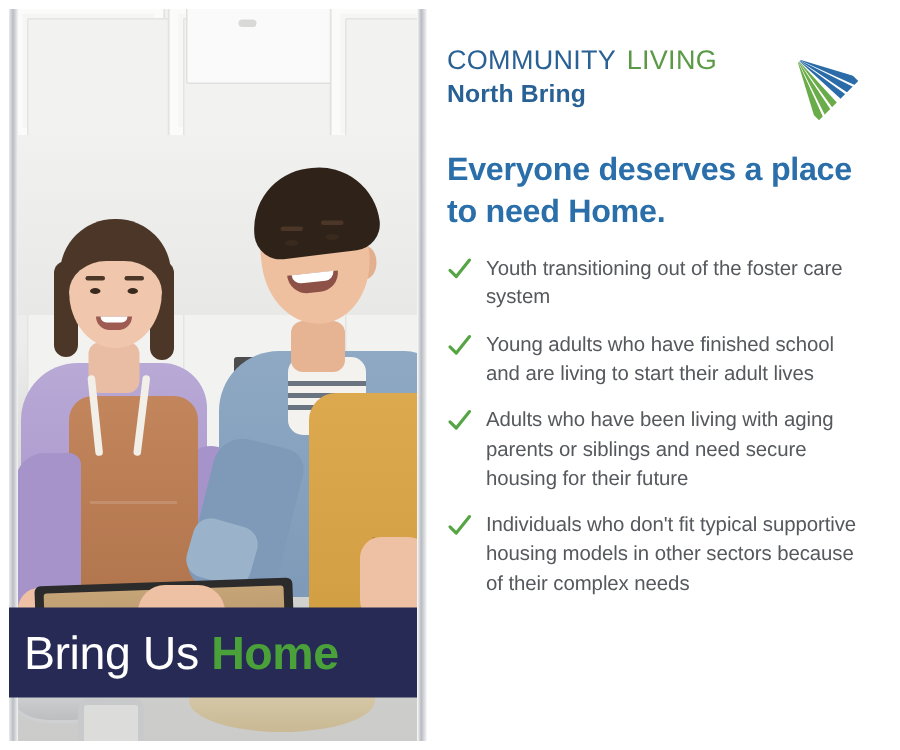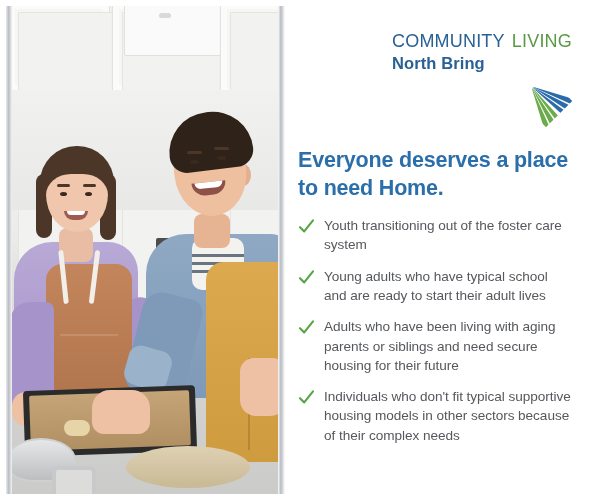--- a/index.html
+++ b/index.html
@@ -307,23 +307,22 @@
     left: 285px; top: 6px;
     width: 309px; height: 488px;
     background: #ffffff;
     box-sizing: border-box;
     padding: 20px 22px 0 13px;
   }
 
   
   .logo-row {
     display: flex;
-    align-items: flex-end;
+    align-items: flex-start;
     margin-bottom: 6px;
-    flex-direction: column;
   }
   .logo-words { flex: 1 1 auto; }
   .wordmark {
     display: flex;
     align-items: baseline;
     gap: 7px;
     white-space: nowrap;
   }
   .wm-community, .wm-living {
     font-size: 25px;
@@ -440,20 +439,25 @@
     <div class="tray"></div>
     <div class="b-hand-l"></div>
     <div class="dough"></div>
     <div class="dough-big"></div>
     <div class="bowl"></div>
     <div class="cutter"></div>
 
     <div class="photo-frame-edge"></div>
   </div>
 
+  <div class="banner">
+    <div class="banner-text">
+      <span class="bt-white">Bring Us</span><span class="bt-white"> </span><span class="bt-green">Home</span>
+    </div>
+  </div>
 
   <div class="divider"></div>
 
   <div class="panel">
 
     <div class="logo-row">
       <div class="logo-words">
         <div class="wordmark">
           <span class="wm-community">Community</span>
           <span class="wm-living">Living</span>
@@ -492,21 +496,21 @@
           </svg>
         </span>
         <span class="bullet-text">Youth transitioning out of the foster care system</span>
       </li>
       <li class="bullet">
         <span class="check">
           <svg viewBox="0 0 17 17" width="17" height="17" aria-hidden="true">
             <path d="M2 9.2 L6.2 13.4 L15 2.4" fill="none" stroke="#56a544" stroke-width="2.1" stroke-linecap="round" stroke-linejoin="round"></path>
           </svg>
         </span>
-        <span class="bullet-text">Young adults who have typical school and are ready to start their adult lives</span>
+        <span class="bullet-text">Young adults who have finished school and are living to start their adult lives</span>
       </li>
       <li class="bullet">
         <span class="check">
           <svg viewBox="0 0 17 17" width="17" height="17" aria-hidden="true">
             <path d="M2 9.2 L6.2 13.4 L15 2.4" fill="none" stroke="#56a544" stroke-width="2.1" stroke-linecap="round" stroke-linejoin="round"></path>
           </svg>
         </span>
         <span class="bullet-text">Adults who have been living with aging parents or siblings and need secure housing for their future</span>
       </li>
       <li class="bullet">

